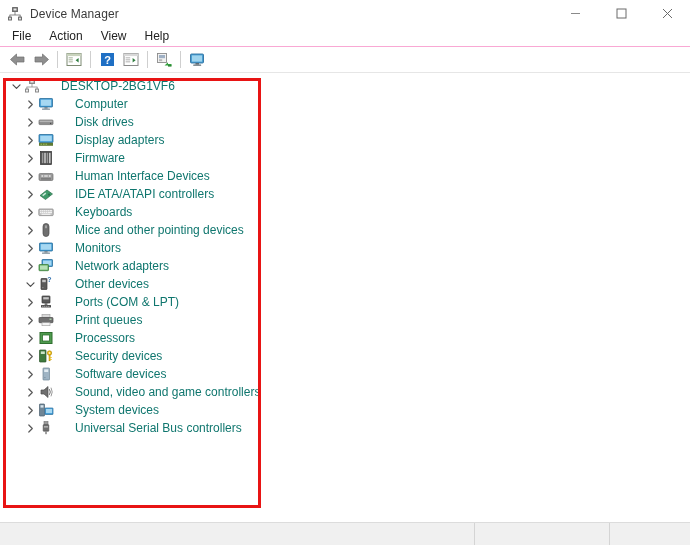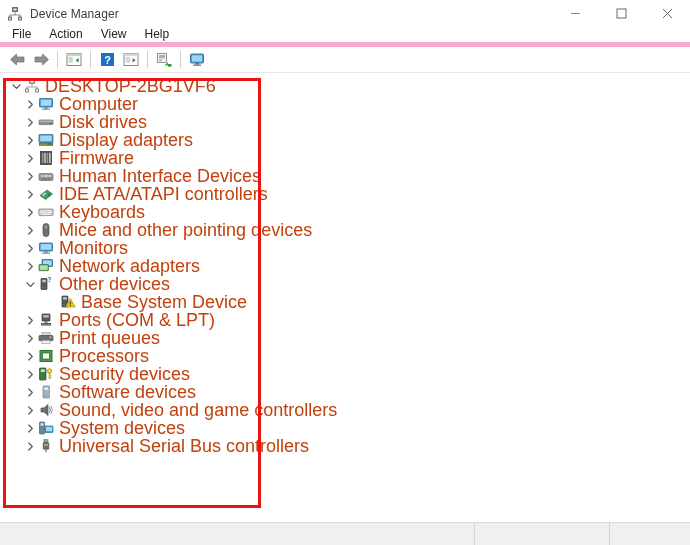--- a/index.html
+++ b/index.html
@@ -63,21 +63,21 @@
 
   
   .menubar {
     height: 20px;
     min-height: 20px;
     background: #ffffff;
     display: flex;
     align-items: center;
     padding-left: 8px;
     box-sizing: border-box;
-    border-bottom: 5px solid #f9a8d4;
+    border-bottom: 1px solid #f9a8d4;
   }
   .menu-item {
     font-size: 12px;
     color: #222222;
     padding: 1px 9px 2px 4px;
     margin-right: 5px;
     white-space: nowrap;
   }
 
   
@@ -142,23 +142,24 @@
   }
   .twisty.blank { visibility: hidden; }
   .node-icon {
     width: 16px;
     height: 16px;
     flex: 0 0 auto;
     margin-right: 5px;
     display: block;
   }
   .node-label {
-    font-size: 18px;
-    color: #c2410c;
+    font-size: 12px;
+    color: #0f766e;
     line-height: 16px;
+    margin-left: 16px;
   }
   .depth-0 { padding-left: 8px; }
   .depth-1 { padding-left: 22px; }
   .depth-2 { padding-left: 44px; }
 
   
   .annot-box {
     position: absolute;
     border: 3px solid #e81414;
     box-sizing: border-box;
@@ -481,32 +482,20 @@
         </span>
         <svg class="node-icon" viewBox="0 0 16 16">
           <rect x="3" y="2.5" width="6" height="11" rx="0.6" fill="#5a5a5a" stroke="#3a3a3a" stroke-width="0.7"></rect>
           <rect x="4.2" y="3.8" width="3.6" height="2.4" fill="#c4c4c4"></rect>
           <circle cx="4.9" cy="11.6" r="0.6" fill="#9a9a9a"></circle>
           <text x="11.5" y="6.4" font-family="Liberation Sans, sans-serif" font-size="7" font-weight="bold" fill="#2f6fae" text-anchor="middle">?</text>
         </svg>
         <span class="node-label">Other devices</span>
       </div>
 
-      <div class="node depth-2">
-        <span class="twisty blank"></span>
-        <svg class="node-icon" viewBox="0 0 16 16">
-          <rect x="2" y="2" width="6" height="11" rx="0.6" fill="#5a5a5a" stroke="#3a3a3a" stroke-width="0.7"></rect>
-          <rect x="3.1" y="3.2" width="3.8" height="2.4" fill="#c4c4c4"></rect>
-          <circle cx="3.9" cy="11" r="0.6" fill="#9a9a9a"></circle>
-          <path d="M10.4 4.5 L15.2 13 L5.6 13 Z" fill="#f2c21c" stroke="#b08a0a" stroke-width="0.7" stroke-linejoin="round"></path>
-          <rect x="9.9" y="7.6" width="1" height="3" fill="#3a3a00"></rect>
-          <rect x="9.9" y="11.2" width="1" height="1" fill="#3a3a00"></rect>
-        </svg>
-        <span class="node-label">Base System Device</span>
-      </div>
 
       <div class="node depth-1">
         <span class="twisty">
           <svg width="9" height="9" viewBox="0 0 9 9">
               <path d="M2.8 1 L6.3 4.5 L2.8 8" stroke="#5a5a5a" stroke-width="1.2" fill="none" stroke-linecap="round" stroke-linejoin="round"></path>
             </svg>
         </span>
         <svg class="node-icon" viewBox="0 0 16 16">
           <rect x="4" y="2" width="8" height="7" rx="0.6" fill="#5a5a5a" stroke="#3a3a3a" stroke-width="0.7"></rect>
           <rect x="5.2" y="3.2" width="5.6" height="2.2" fill="#c4c4c4"></rect>

